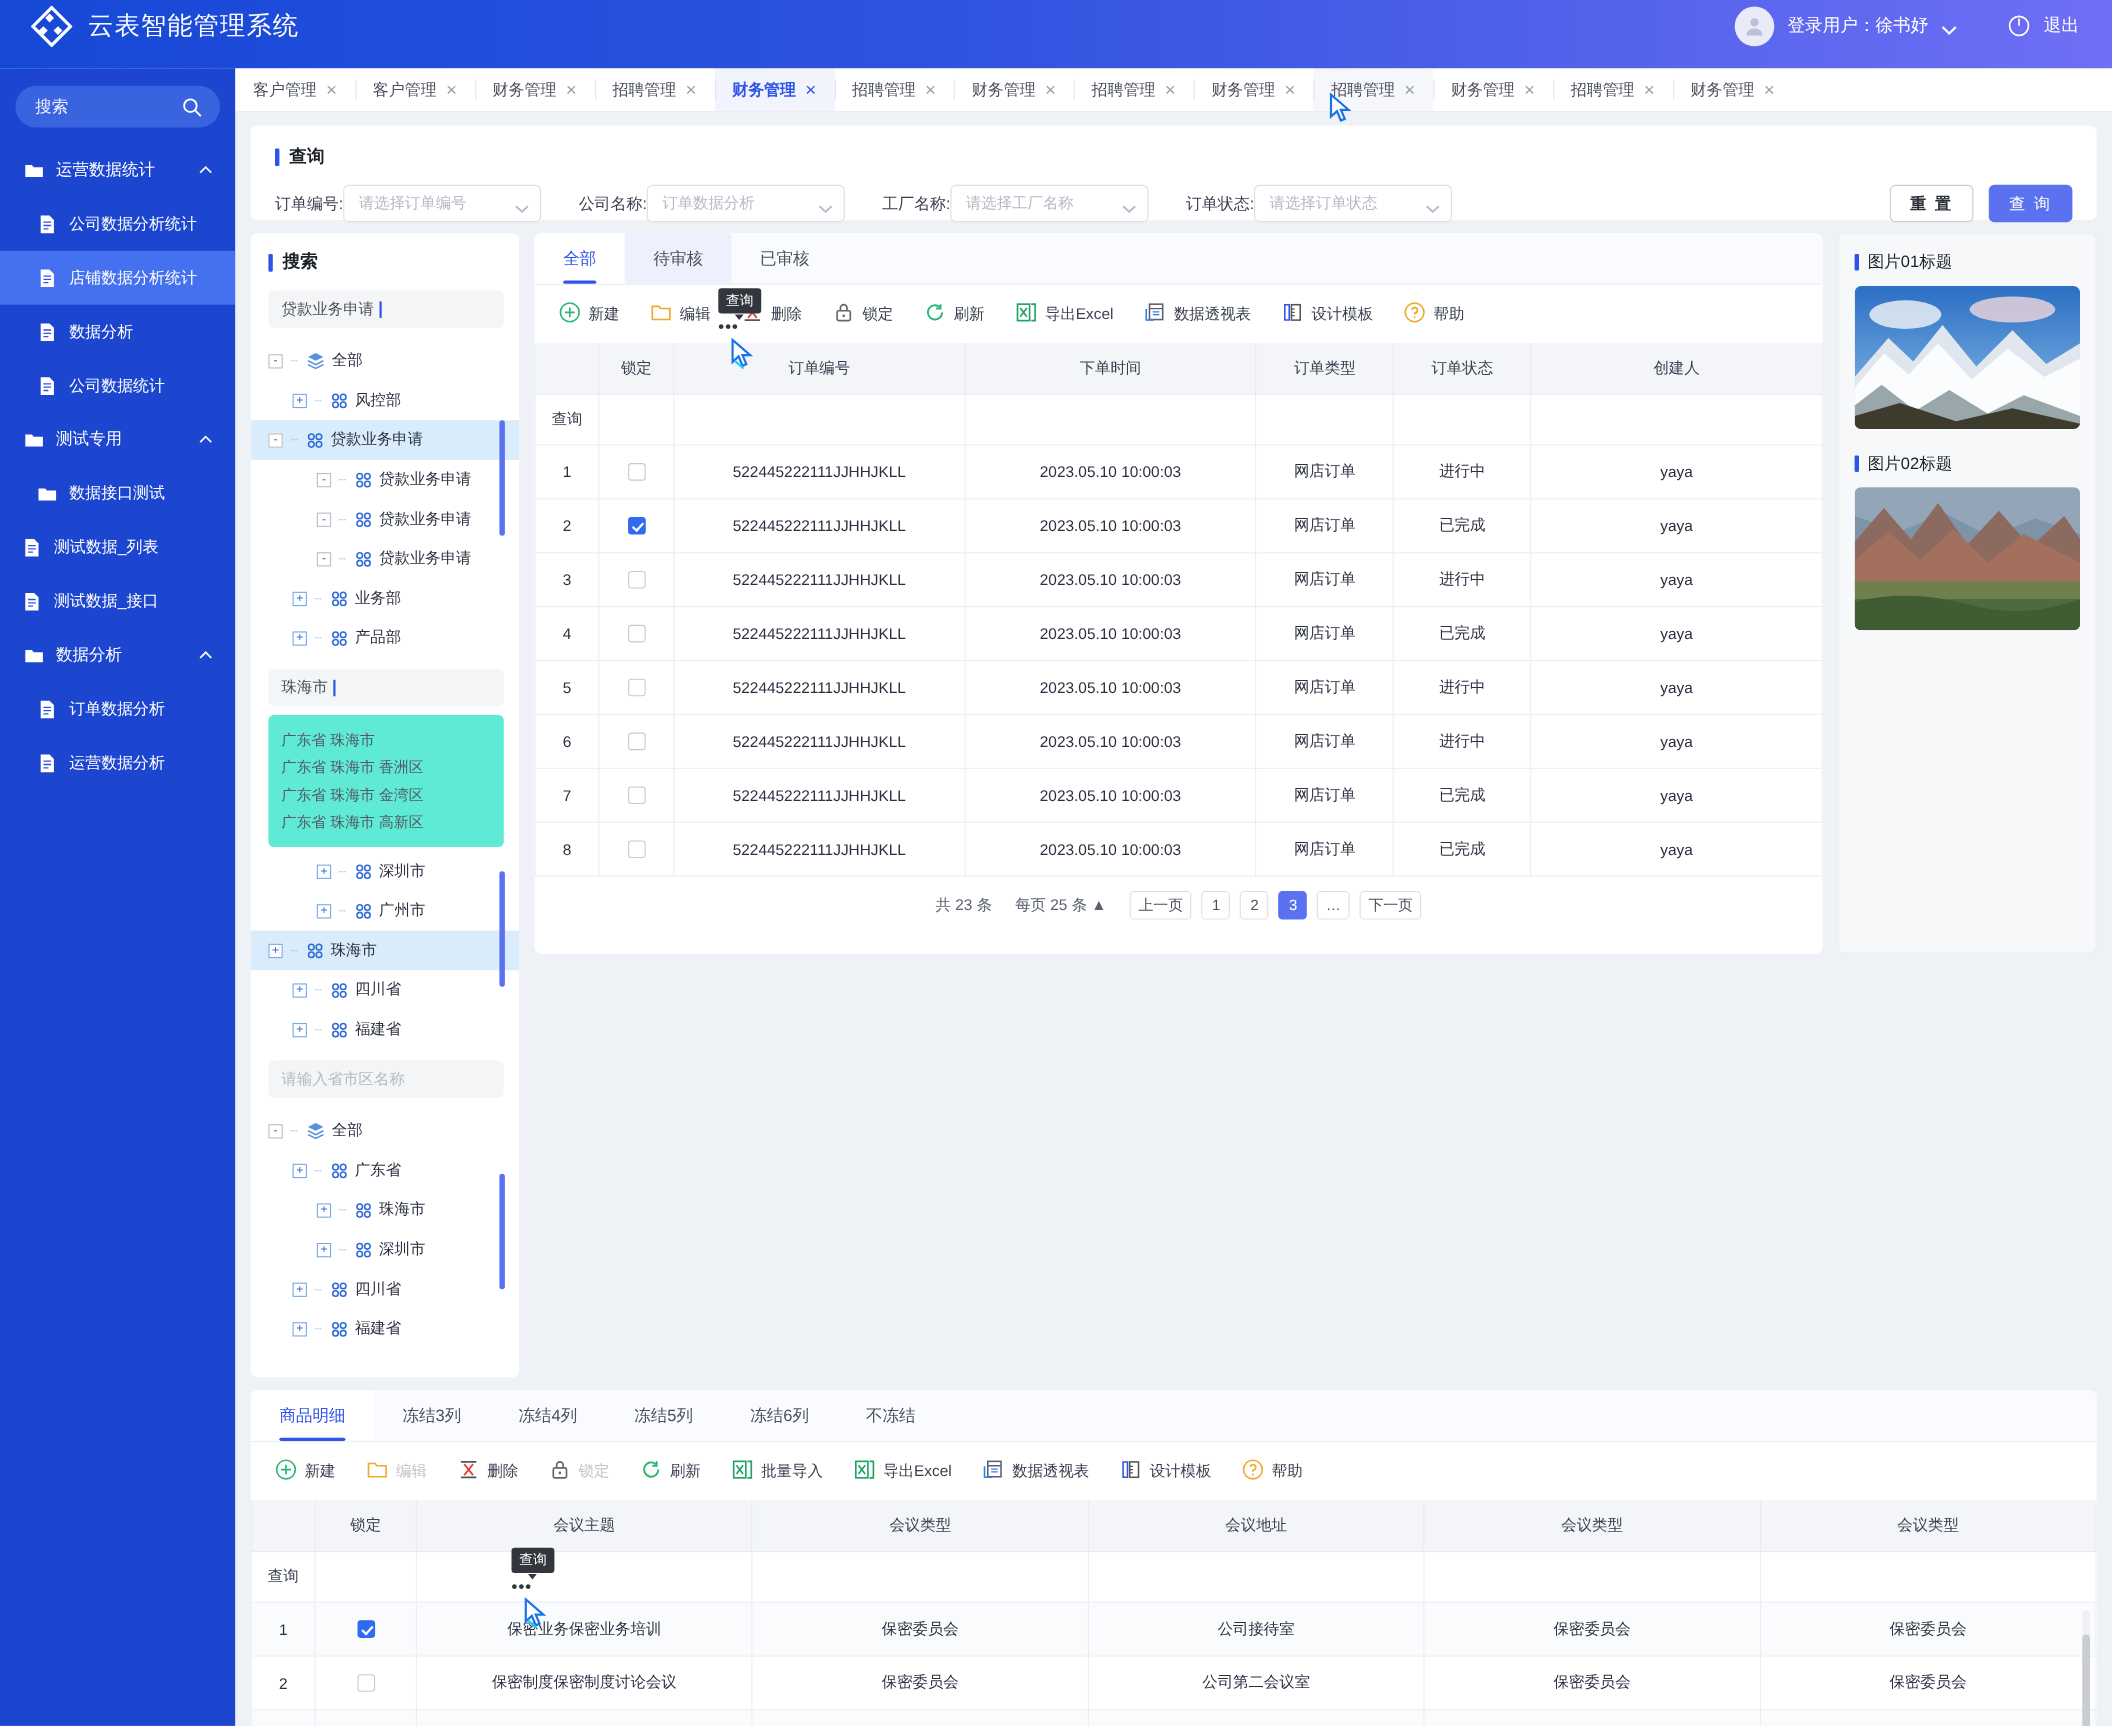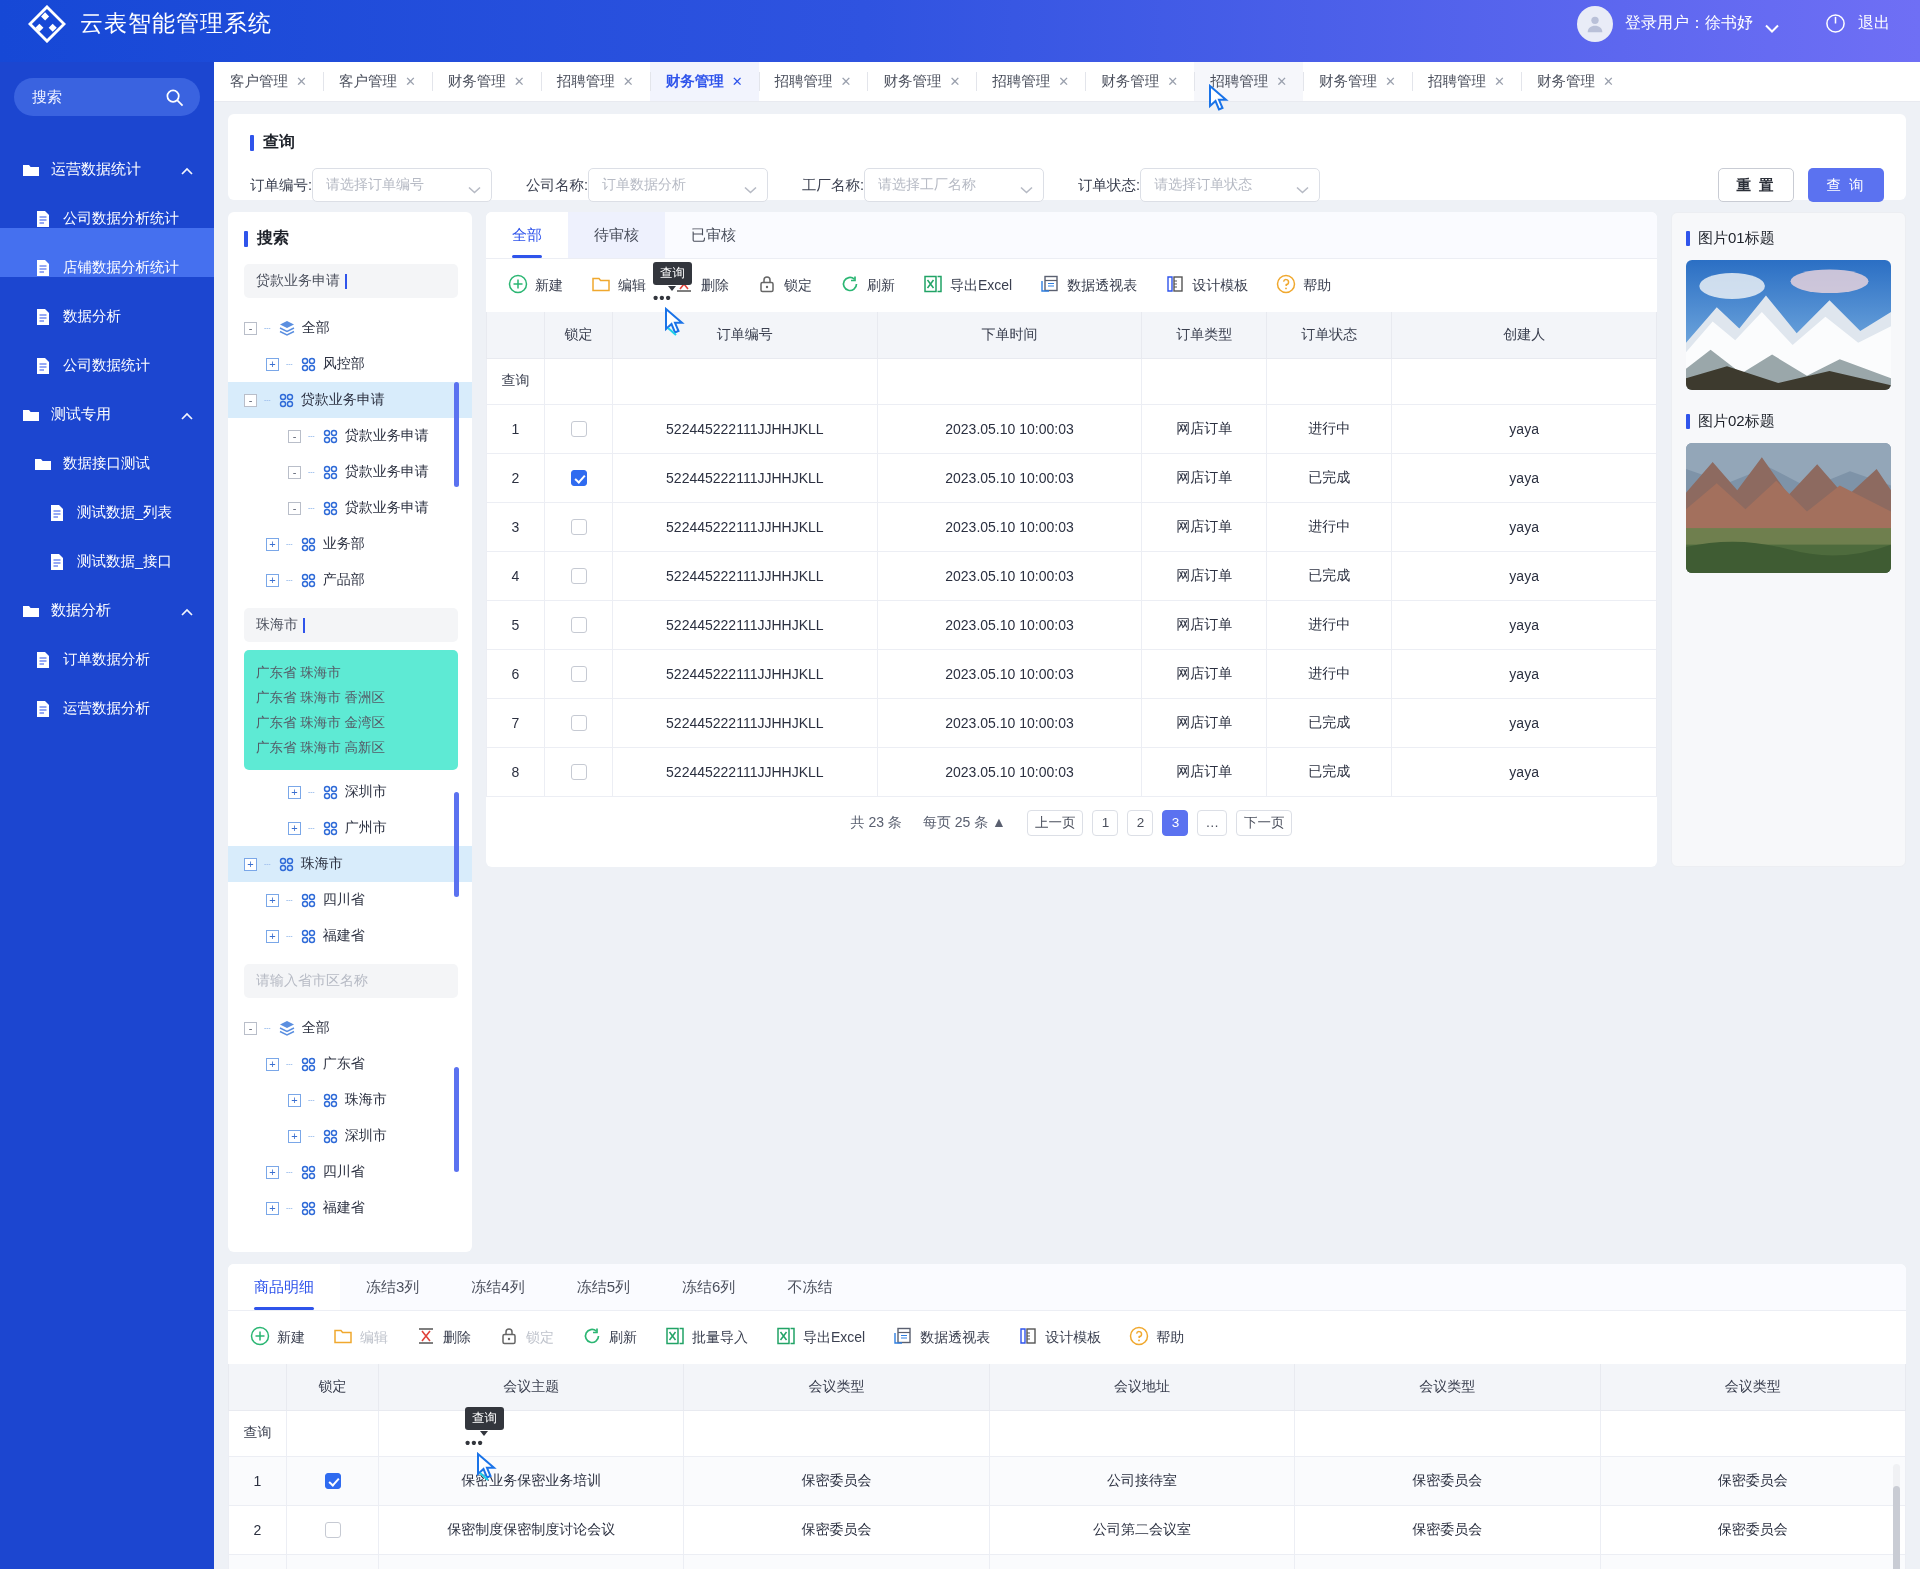--- a/index.html
+++ b/index.html
@@ -37,26 +37,26 @@
   }
   .side-search {
     margin: 16px 14px 14px 14px; height: 38px; border-radius: 19px;
     background: #3a63e0; display: flex; align-items: center;
     justify-content: space-between; padding: 0 16px 0 18px;
     font-size: 15px; color: #eef1ff;
   }
   .side-search .sico { width: 19px; height: 19px; }
   .nav-group { font-size: 15px; }
   .nav-item {
-    display: flex; align-items: flex-end; height: 49px; padding-left: 22px;
+    display: flex; align-items: center; height: 49px; padding-left: 22px;
     gap: 11px; cursor: pointer; color: #ffffff;
   }
   .nav-item.lvl1 { padding-left: 22px; font-size: 15px; }
   .nav-item.lvl2 { padding-left: 34px; font-size: 14.5px; }
-  .nav-item.lvl3 { padding-left: 48px; font-size: 14.5px; }
+  .nav-item.lvl3 { padding-left: 20px; font-size: 14.5px; }
   .nav-item.active { background: #4570ef; }
   .nav-ico { width: 18px; height: 18px; flex: 0 0 18px; }
   .nav-label { flex: 1; }
   .nav-arrow { width: 14px; height: 14px; margin-right: 20px; opacity: .95; }
 
   
   .tabbar {
     position: absolute; left: 214px; top: 62px; width: 1706px; height: 40px;
     background: #fff; display: flex; align-items: stretch; overflow: hidden;
     border-bottom: 1px solid #e8eaf0;

